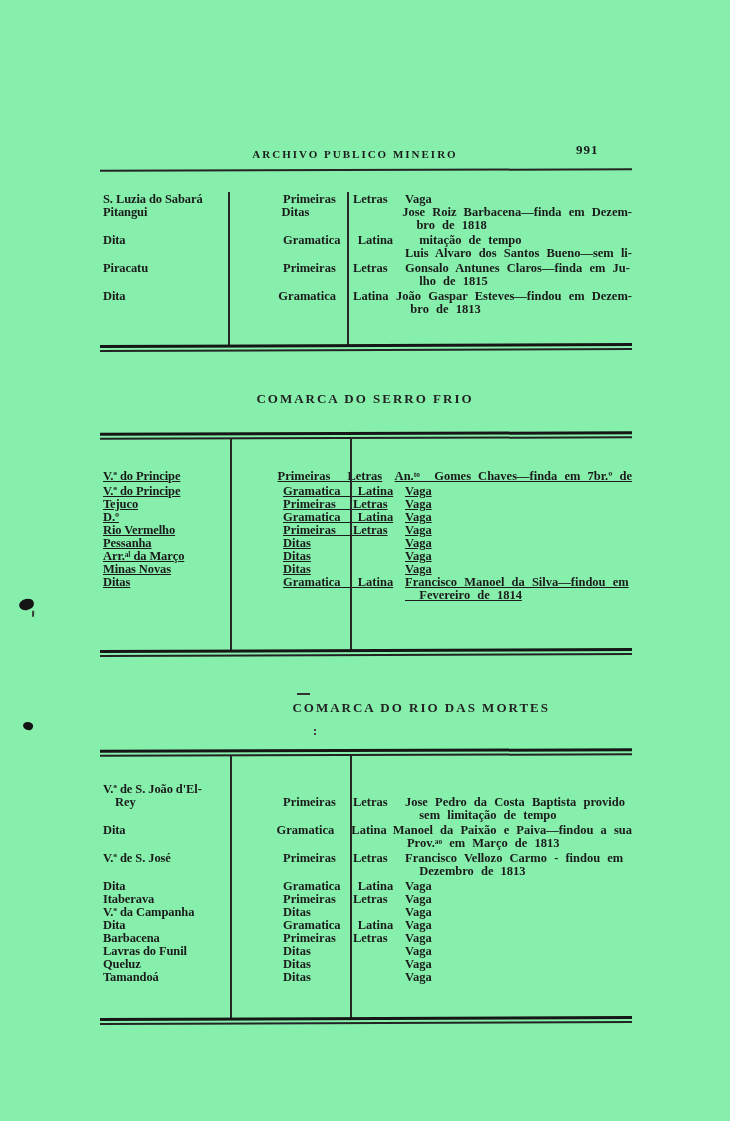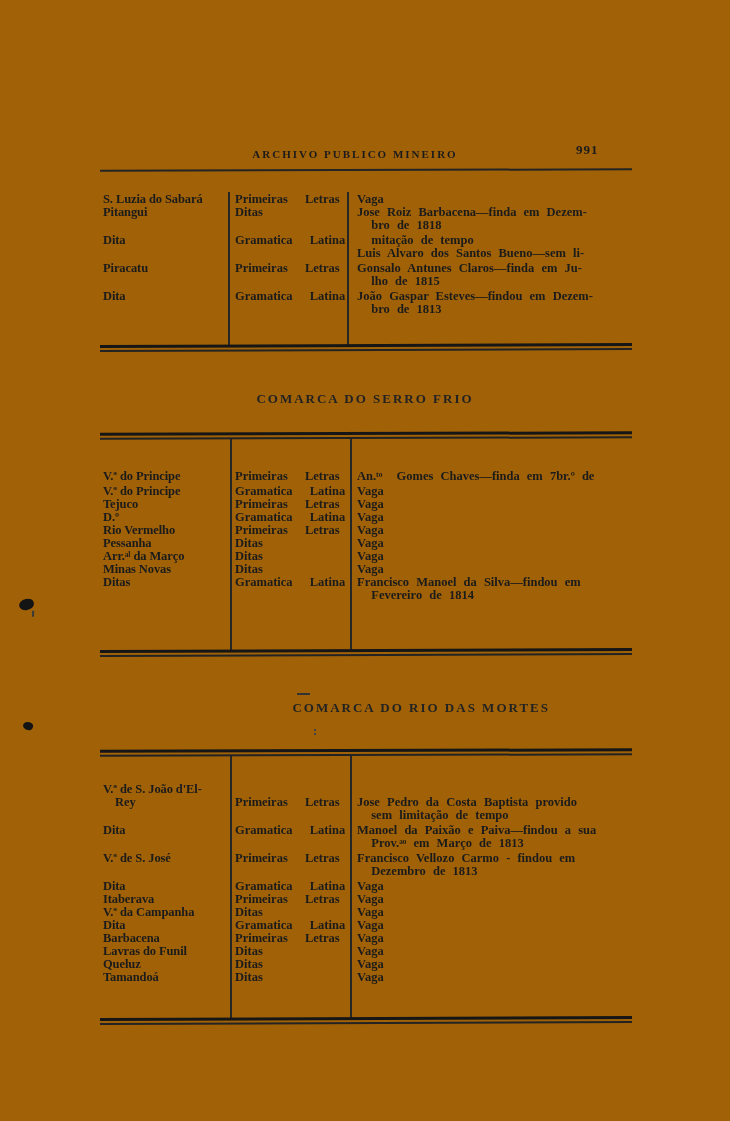--- a/index.html
+++ b/index.html
@@ -1,17 +1,17 @@
 <!DOCTYPE html>
 <html><head>
 <meta charset="utf-8">
 <style>
   html,body{margin:0;padding:0;background:#ffffff;}
   .page{
-    position:relative;width:730px;height:1121px;background:#a16207;overflow:hidden;
+    position:relative;width:730px;height:1121px;background:#86efac;overflow:hidden;
     font-family:"Liberation Serif","DejaVu Serif",serif;
     color:#1b1b1b;font-weight:700;font-size:12.5px;line-height:13px;
   }
   
   .htitle{position:absolute;top:148px;left:220px;width:270px;text-align:center;
     font-size:11px;letter-spacing:2px;white-space:nowrap;}
   .pagenum{position:absolute;top:143px;left:576px;font-size:13px;letter-spacing:1px;}
   .hrule{position:absolute;top:169px;left:100px;width:532px;height:2px;background:#242424;
     transform:rotate(-0.15deg);}
   
@@ -31,27 +31,27 @@
   .v3a{left:230px;top:756px;height:262px;}
   .v3b{left:350px;top:756px;height:262px;}
   
   .sectitle{position:absolute;left:180px;width:370px;text-align:center;
     font-size:13px;letter-spacing:2px;white-space:nowrap;color:#222;}
   .st1{top:392px;}
   .st2{top:701px;text-align:right;}
   
   .tbl{position:absolute;left:100px;width:532px;}
   .t1{top:193px;}
-  .t2{top:470px;}
+  .t2{top:470px;text-decoration:underline;}
   .t3{top:783px;}
   .row{display:flex;align-items:flex-start;}
   .row.gap{margin-bottom:2px;}
   .cell{box-sizing:border-box;}
   .cell-place{width:131px;padding-left:3px;letter-spacing:-0.1px;}
-  .cell-subject{width:121px;padding-left:4px;word-spacing:14px;}
+  .cell-subject{width:121px;padding-left:4px;word-spacing:14px;margin-left:48px;}
   .cell-status{flex:1;padding-left:5px;word-spacing:4px;}
   .line{min-height:13px;white-space:pre;}
   
   .blot{position:absolute;background:#141414;border-radius:55% 45% 50% 50%;}
   .blot1{left:19px;top:599px;width:15px;height:11px;transform:rotate(-12deg);}
   .blot1:after{content:"";position:absolute;left:11px;top:13px;width:2px;height:6px;
     background:#3a3a3a;transform:rotate(14deg);}
   .blot2{left:23px;top:722px;width:10px;height:8px;transform:rotate(20deg);}
   .dash-art{position:absolute;left:297px;top:693px;width:13px;height:2px;background:#333;}
   .colon-art{position:absolute;left:314px;top:729px;width:2px;height:2px;background:#444;

